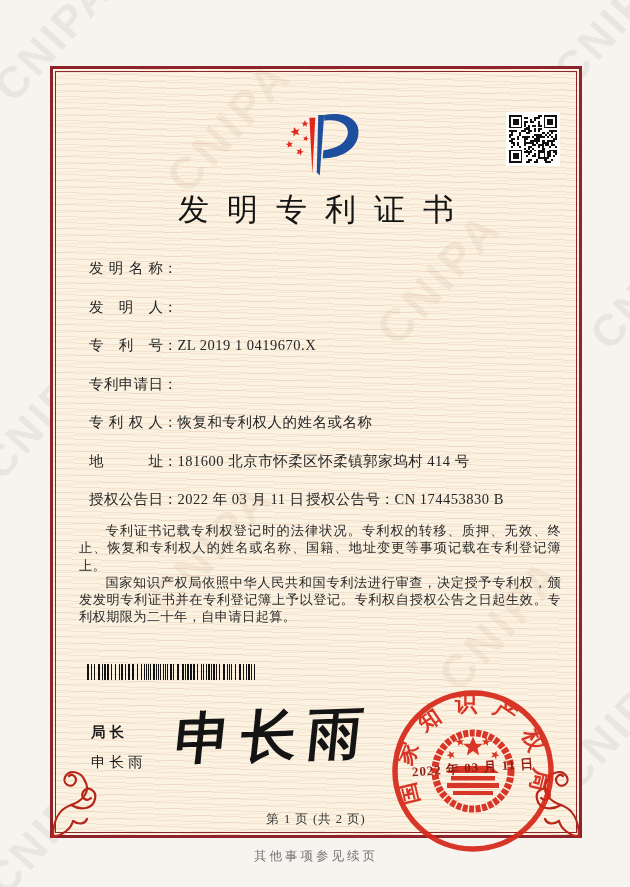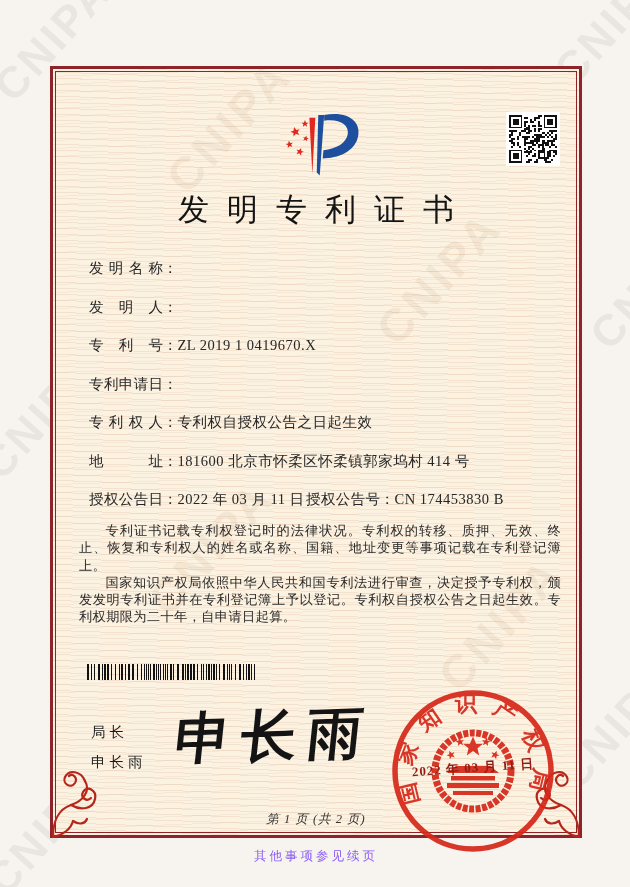--- a/index.html
+++ b/index.html
@@ -61,42 +61,42 @@
   .fcolon{flex:0 0 14px;}
   .fvalue{letter-spacing:0.5px;}
   .grant-no-group{position:absolute;left:217px;top:0;display:flex;}
   .body-text{
     position:absolute;left:26px;top:453px;width:482px;
     font-size:13.2px;line-height:17.3px;text-align:justify;color:#2a2a2a;z-index:3;
   }
   .body-text p{text-indent:2em;letter-spacing:0.4px;}
   .barcode{position:absolute;left:34px;top:595px;width:168px;height:16px;z-index:3;}
   .barcode svg{width:100%;height:100%;shape-rendering:crispEdges;}
-  .signer-title{position:absolute;left:38px;top:654px;font-size:14.5px;letter-spacing:4px;color:#1d1d1d;z-index:3;}
+  .signer-title{position:absolute;left:38px;top:654px;font-size:14.5px;letter-spacing:4px;color:#1d1d1d;z-index:3;font-weight:bold;}
   .signer-name{position:absolute;left:38px;top:684px;font-size:14.5px;letter-spacing:4px;color:#1d1d1d;z-index:3;}
   .sig-script{
     position:absolute;left:122px;top:630px;font-size:56px;color:#141414;
     letter-spacing:10px;transform:rotate(-2deg) skewX(-8deg);
     font-weight:600;z-index:3;white-space:nowrap;
   }
   .seal{position:absolute;left:334px;top:616px;width:172px;height:172px;z-index:5;opacity:0.93;}
   .seal svg{width:100%;height:100%;}
   .seal-stroke{stroke:var(--seal-red);fill:none;}
   .seal-fill{fill:var(--seal-red);}
   .seal-ring-text{fill:var(--seal-red);font-size:22px;font-weight:bold;letter-spacing:14px;
     font-family:"Liberation Serif","DejaVu Serif",serif;}
   .seal-date{
     position:absolute;left:334px;top:690px;width:172px;text-align:center;
     font-size:13px;font-weight:bold;color:#8f1d14;letter-spacing:1px;
     transform:rotate(-4deg);z-index:6;
   }
-  .page-num{position:absolute;left:0;top:742px;width:100%;text-align:center;font-size:12.5px;letter-spacing:1px;color:#333;z-index:3;font-style:italic;}
+  .page-num{position:absolute;left:0;top:742px;width:100%;text-align:center;font-size:12.5px;letter-spacing:1px;color:#333;z-index:3;}
   .footer-note{
     position:absolute;left:50px;top:848px;width:532px;text-align:center;
-    font-size:12.5px;letter-spacing:3px;color:#8b5cf6;z-index:2;
+    font-size:12.5px;letter-spacing:3px;color:#737373;z-index:2;
   }
   .orn{position:absolute;width:70px;height:80px;z-index:4;}
   .orn path{stroke:#b5271b;stroke-width:2.2;fill:none;stroke-linecap:round;}
   .orn-br{right:-4px;bottom:-6px;}
   .orn-bl{left:-4px;bottom:-6px;transform:scaleX(-1);}
 </style>
 </head>
 <body>
 
 <div class="page">
@@ -361,21 +361,21 @@
           <span class="fcolon">：</span>
         <span class="fvalue">ZL 2019 1 0419670.X</span>
       </div>
       <div class="frow">
         <span class="flabel">专利申请日</span>
           <span class="fcolon">：</span>
       </div>
       <div class="frow">
         <span class="flabel">专利权人</span>
           <span class="fcolon">：</span>
-        <span class="fvalue">专利权自授权公告之日起生效</span>
+        <span class="fvalue">恢复和专利权人的姓名或名称</span>
       </div>
       <div class="frow">
         <span class="flabel">地址</span>
           <span class="fcolon">：</span>
         <span class="fvalue">181600 北京市怀柔区怀柔镇郭家坞村 414 号</span>
       </div>
       <div class="frow">
         <span class="flabel">授权公告日</span>
           <span class="fcolon">：</span>
         <span class="fvalue">2022 年 03 月 11 日</span>

